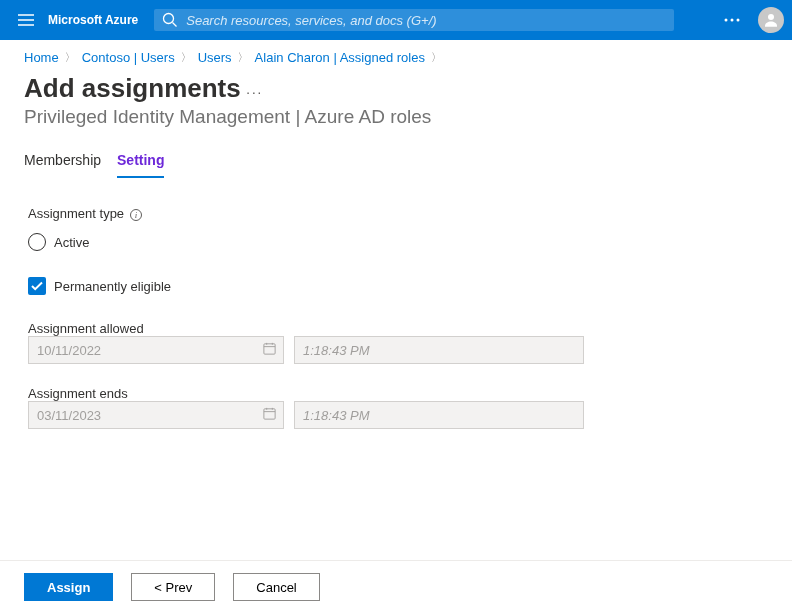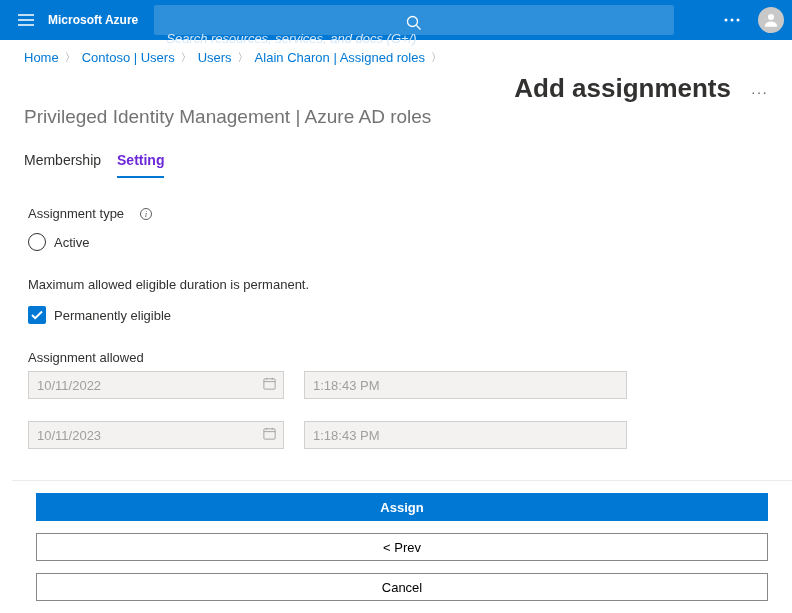--- a/index.html
+++ b/index.html
@@ -4,73 +4,73 @@
 <style>
 * { box-sizing: border-box; margin: 0; padding: 0; }
 body { font-family: "Segoe UI", Arial, sans-serif; font-size: 13px; color: #323130; width: 792px; height: 613px; overflow: hidden; background: #fff; position: relative; }
 
 
 .header { background: #0078d4; height: 40px; display: flex; align-items: center; padding: 0 8px; color: #fff; }
 .hamburger { width: 36px; height: 40px; display: flex; align-items: center; justify-content: center; cursor: pointer; }
 .hamburger svg { width: 18px; height: 18px; }
 .brand { font-weight: 600; font-size: 12px; margin: 0 10px 0 4px; white-space: nowrap; }
 .search-wrap { flex: 1; max-width: 520px; margin-left: 6px; }
-.search { display: flex; align-items: center; background: #2e8fdb; border-radius: 2px; height: 30px; padding: 10px 8px; flex-direction: column; }
+.search { display: flex; align-items: center; background: #2e8fdb; border-radius: 2px; height: 22px; padding: 10px 8px; }
 .search svg { width: 16px; height: 16px; flex-shrink: 0; }
 .search input { background: transparent; border: none; outline: none; color: #fff; font-size: 13px; margin-left: 8px; width: 100%; font-style: italic; }
 .search input::placeholder { color: #d5e8f7; font-style: italic; }
 .header-right { margin-left: auto; display: flex; align-items: center; gap: 10px; }
 .dots { width: 32px; height: 32px; display: flex; align-items: center; justify-content: center; cursor: pointer; }
 .avatar { width: 26px; height: 26px; border-radius: 50%; background: #c8c8c8; display: flex; align-items: center; justify-content: center; }
 .avatar svg { width: 18px; height: 18px; fill: #fff; }
 
 
 .breadcrumb { padding: 10px 24px 6px; display: flex; align-items: center; gap: 6px; color: #0078d4; font-size: 13px; flex-wrap: wrap; }
 .breadcrumb a { color: #0078d4; text-decoration: none; cursor: pointer; }
 .breadcrumb .chev { color: #8a8886; font-size: 11px; }
 
 
-.title-row { padding: 2px 24px 0; display: flex; align-items: center; gap: 20px; justify-content: flex-end; }
+.title-row { padding: 2px 24px 0; display: flex; align-items: center; gap: 5px; }
 .page-title { font-size: 26px; font-weight: 600; color: #323130; }
 .more { color: #605e5c; cursor: pointer; padding-top: 6px; font-size: 14px; letter-spacing: 1px; }
 .subtitle { padding: 2px 24px 18px; font-size: 19px; color: #737373; }
 
 
 .tabs { display: flex; gap: 16px; padding: 0 24px; border-bottom: 1px solid transparent; }
 .tab { padding: 6px 0 8px; cursor: pointer; font-size: 14px; color: #323130; }
 .tab.active { color: #6d28d9; font-weight: 600; border-bottom: 2px solid #0078d4; margin-bottom: -1px; }
 
 
 .form-body { padding: 28px 28px 10px; }
-.field-label { display: flex; align-items: center; gap: 16px; color: #323130; font-size: 13px; margin-bottom: 8px; }
+.field-label { display: flex; align-items: flex-end; gap: 6px; color: #323130; font-size: 13px; margin-bottom: 8px; }
 .info-icon { width: 12px; height: 12px; border: 1px solid #605e5c; border-radius: 50%; display: inline-flex; align-items: center; justify-content: center; font-size: 9px; color: #605e5c; font-style: italic; font-family: Georgia, serif; }
 
 .radio-group { margin-bottom: 22px; }
 .radio-item { display: flex; align-items: center; gap: 8px; padding: 4px 0; cursor: pointer; }
 .radio { width: 18px; height: 18px; border: 1px solid #323130; border-radius: 50%; display: flex; align-items: center; justify-content: center; flex-shrink: 0; }
 .radio.checked { border-color: #0078d4; }
 .radio.checked::after { content: ""; width: 10px; height: 10px; background: #0078d4; border-radius: 50%; }
 
 .note { color: #323130; font-size: 13px; margin-bottom: 14px; }
 
 .checkbox-item { display: flex; align-items: center; gap: 8px; cursor: pointer; margin-bottom: 26px; }
 .checkbox { width: 18px; height: 18px; border-radius: 2px; display: flex; align-items: center; justify-content: center; flex-shrink: 0; }
 .checkbox.checked { background: #0078d4; }
 .checkbox.checked svg { width: 14px; height: 14px; stroke: #fff; stroke-width: 2; fill: none; }
 
 .dt-group { margin-bottom: 22px; }
-.dt-row { display: flex; gap: 20px; margin-top: 6px; }
+.dt-row { display: flex; gap: 10px; margin-top: 0; }
 .dt-input { position: relative; background: #f3f2f1; border: 1px solid #d2d0ce; height: 28px; display: flex; align-items: center; padding: 0 8px; color: #a19f9d; font-size: 13px; }
 .date-box { width: 256px; }
-.time-box { width: 323px; }
+.time-box { width: 290px; font-style: italic; }
 .cal-icon { position: absolute; right: 6px; top: 4px; }
 .cal-icon svg { width: 15px; height: 15px; stroke: #a19f9d; fill: none; }
 
 
-.footer { position: absolute; bottom: 0; left: 12px; right: 0; border-top: 1px solid #edebe9; padding: 12px 24px; display: flex; gap: 12px; background: #fff; flex-direction: column; }
+.footer { position: absolute; bottom: 0; left: 0; right: 0; border-top: 1px solid #edebe9; padding: 12px 24px; display: flex; gap: 18px; background: #fff; }
 .btn { height: 28px; padding: 0 22px; font-size: 13px; border: 1px solid #8a8886; background: #fff; cursor: pointer; display: flex; align-items: center; justify-content: center; min-width: 80px; font-family: inherit; }
 .btn.primary { background: #0078d4; border-color: #0078d4; color: #fff; font-weight: 600; }
 </style>
 </head>
 <body>
 
 <div class="header">
   <div class="hamburger">
     <svg viewBox="0 0 18 18">
         <path d="M1 4h16M1 9h16M1 14h16" stroke="#fff" stroke-width="1.5"></path>
@@ -131,21 +131,20 @@
     <span>Assignment type</span>
     <span class="info-icon">i</span>
   </div>
   <div class="radio-group">
     <div class="radio-item">
       <span class="radio"></span>
       <span>Active</span>
     </div>
   </div>
 
-  <div class="note">Maximum allowed eligible duration is permanent.</div>
 
   <div class="checkbox-item">
     <span class="checkbox checked">
       <svg viewBox="0 0 14 14">
           <path d="M2 7l3.2 3.2L12 3.5"></path>
         </svg>
     </span>
     <span>Permanently eligible</span>
   </div>
 
@@ -161,23 +160,24 @@
             </svg>
         </span>
       </div>
       <div class="dt-input time-box">
         <span>1:18:43 PM</span>
       </div>
     </div>
   </div>
 
   <div class="dt-group">
+    <div>Assignment ends</div>
     <div class="dt-row">
       <div class="dt-input date-box">
-        <span>10/11/2023</span>
+        <span>03/11/2023</span>
         <span class="cal-icon">
           <svg viewBox="0 0 16 16">
               <rect x="2" y="3" width="12" height="11" rx="1"></rect>
               <path d="M2 6h12M5 2v2M11 2v2"></path>
             </svg>
         </span>
       </div>
       <div class="dt-input time-box">
         <span>1:18:43 PM</span>
       </div>

